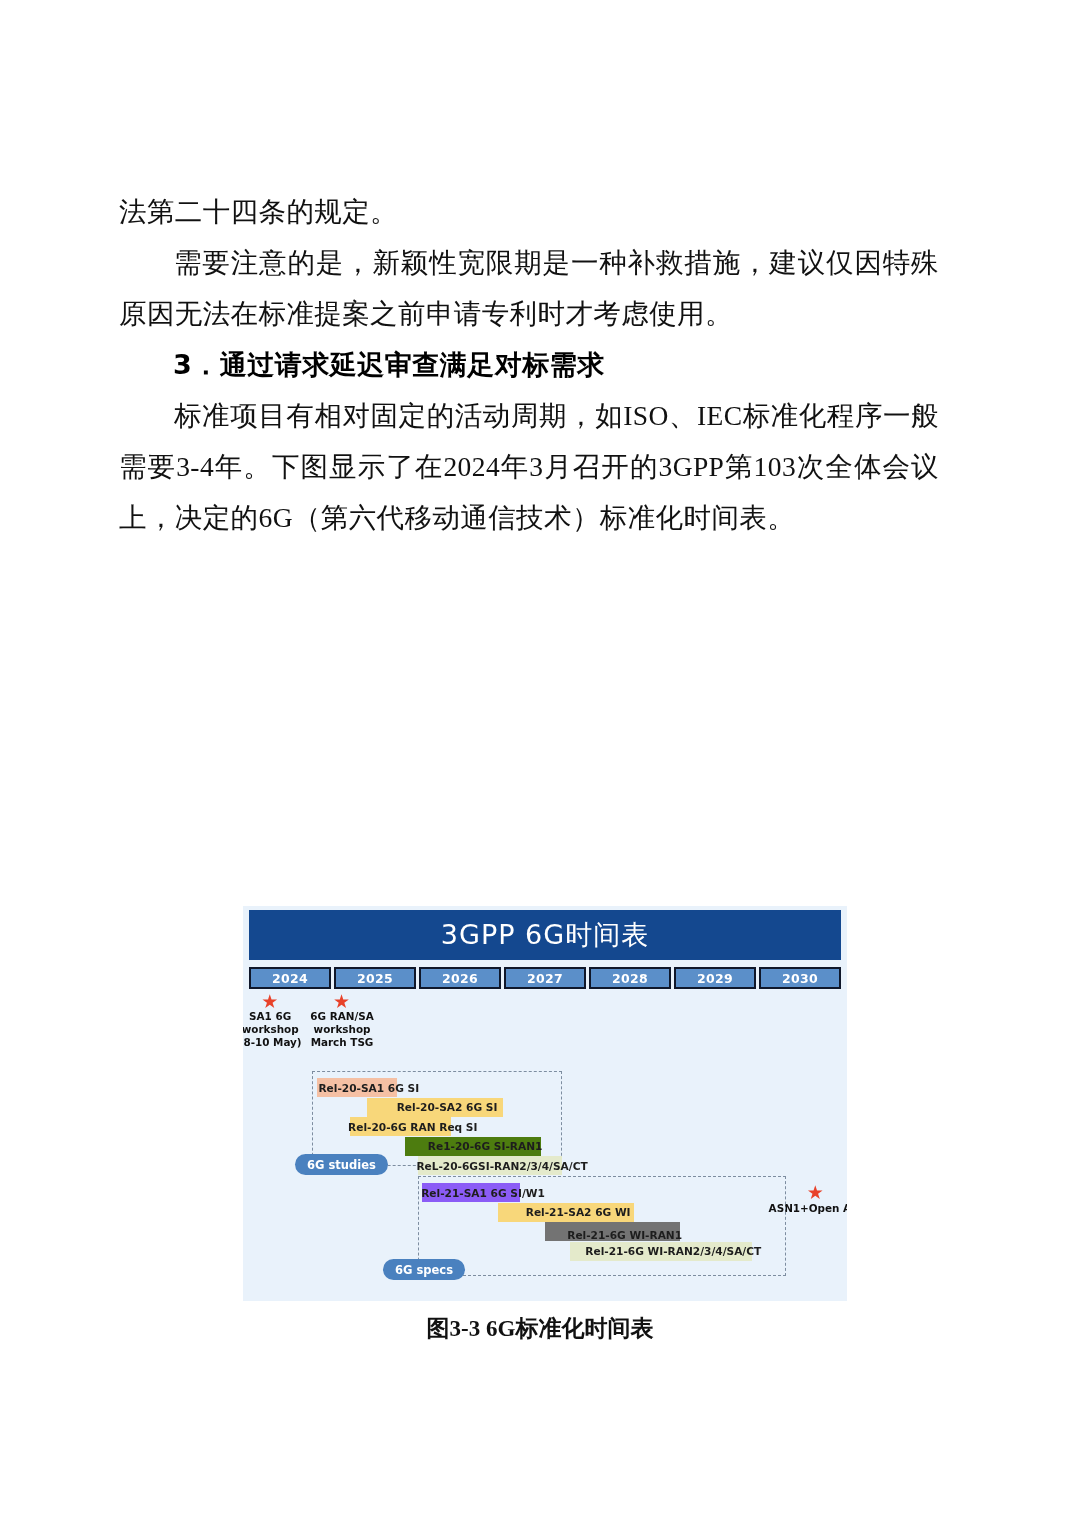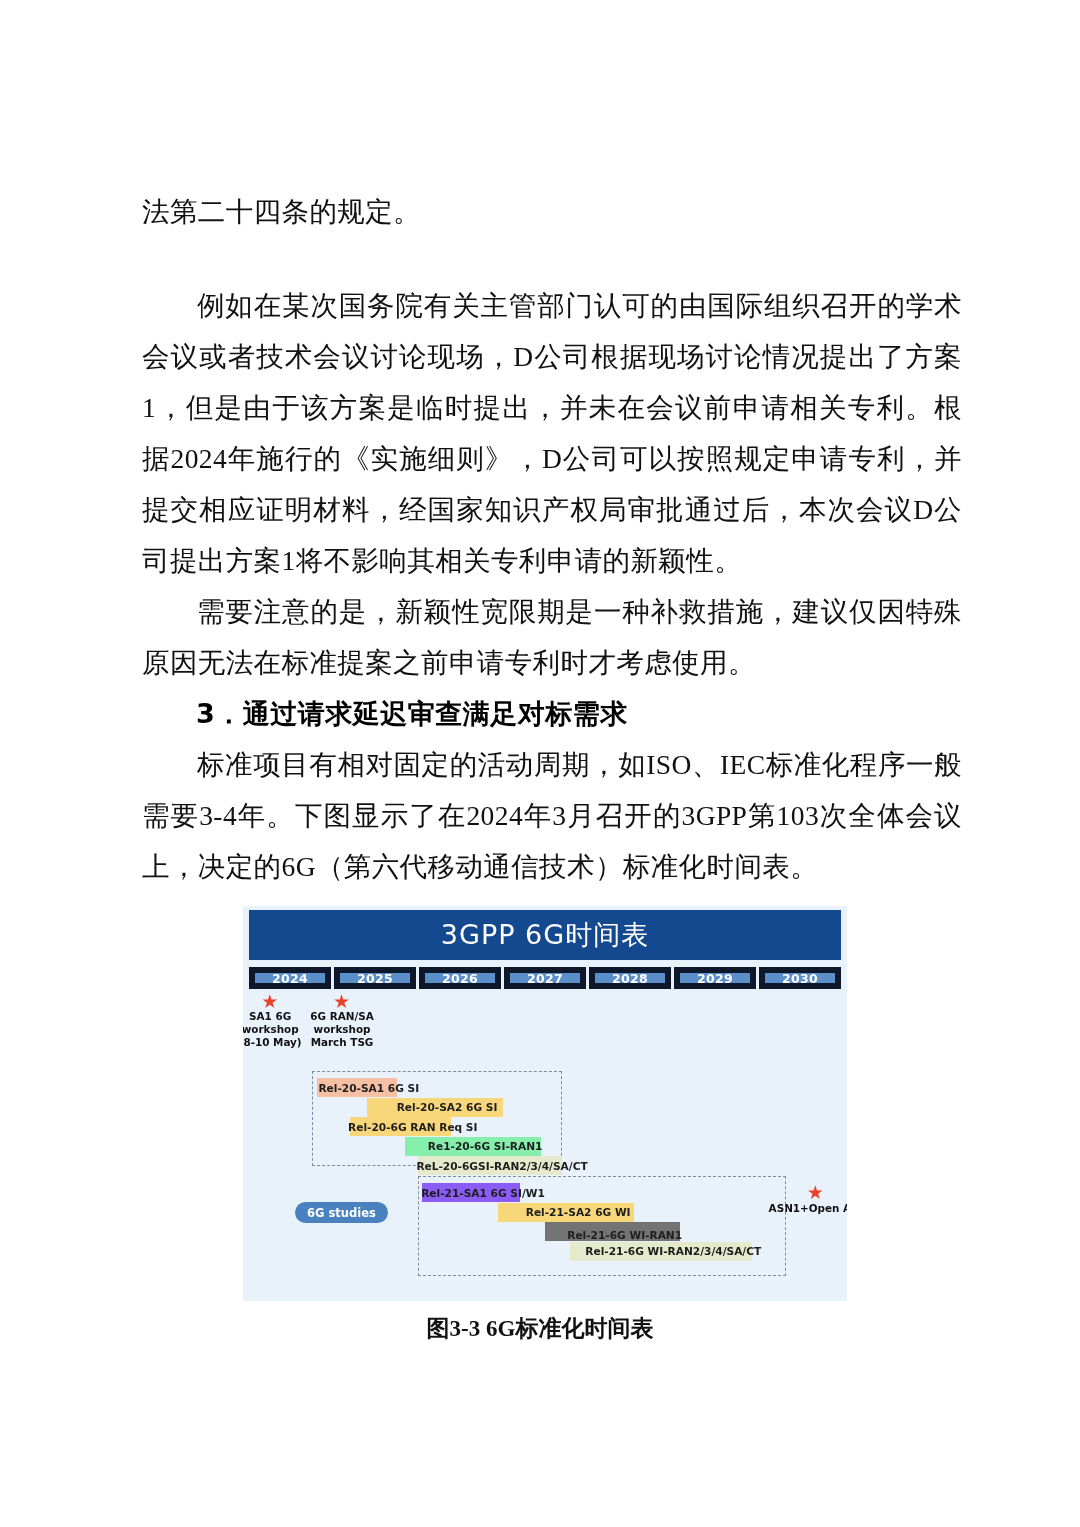--- a/index.html
+++ b/index.html
@@ -18,21 +18,21 @@
 
   .page {
     position: absolute;
     left: 0; top: 0;
     width: 1080px;
     height: 1527px;
   }
 
   .body-col {
     position: absolute;
-    left: 142px;
+    left: 119px;
     top: 186px;
     width: 820px;
   }
 
   p.para {
     margin: 0;
     font-size: 27.5px;
     line-height: 51px;
     letter-spacing: 0.4px;
     text-align: justify;
@@ -92,21 +92,21 @@
     position: absolute;
     left: 6px; top: 61px;
     width: 592px;
     height: 22px;
     display: flex;
     gap: 3px;
   }
   .year-cell {
     flex: 1 1 0;
     background: #5b8fc9;
-    border: 6px solid #0f172a;
+    border: 2px solid #0f172a;
     box-sizing: border-box;
     display: flex;
     align-items: center;
     justify-content: center;
   }
   .year-cell span {
     color: #ffffff;
     font-size: 12.5px;
     font-weight: bold;
     letter-spacing: 0.3px;
@@ -140,21 +140,20 @@
   
   .pill {
     position: absolute;
     height: 21px;
     background: #4a81bf;
     border-radius: 11px;
     display: flex;
     align-items: center;
     justify-content: flex-end;
     padding: 0 12px;
-    margin-top: 48px;
   }
   .pill span {
     color: #ffffff;
     font-size: 11.5px;
     font-weight: bold;
     white-space: nowrap;
   }
 
   
   .bar {
@@ -195,21 +194,20 @@
     letter-spacing: 2px;
   }
 </style>
 </head>
 <body>
 
 <div class="page">
 
   <div class="body-col">
     <p class="para">法第二十四条的规定。</p>
-    <p class="para indent gap-top">例如在某次国务院有关主管部门认可的由国际组织召开的学术会议或者技术会议讨论现场，D公司根据现场讨论情况提出了方案1，但是由于该方案是临时提出，并未在会议前申请相关专利。根据2024年施行的《实施细则》，D公司可以按照规定申请专利，并提交相应证明材料，经国家知识产权局审批通过后，本次会议D公司提出方案1将不影响其相关专利申请的新颖性。</p>
     <p class="para indent">需要注意的是，新颖性宽限期是一种补救措施，建议仅因特殊原因无法在标准提案之前申请专利时才考虑使用。</p>
     <h3 class="heading">3．通过请求延迟审查满足对标需求</h3>
     <p class="para indent">标准项目有相对固定的活动周期，如ISO、IEC标准化程序一般需要3-4年。下图显示了在2024年3月召开的3GPP第103次全体会议上，决定的6G（第六代移动通信技术）标准化时间表。</p>
   </div>
 
   <div class="figure-wrap">
     <div class="chart" id="chart">
 
       <div class="chart-title-bar">
         <span>3GPP  6G时间表</span>
@@ -253,21 +251,21 @@
           <div class="group-box" style="left: 69.4286px; top: 165px; width: 249.486px; height: 95px;"></div>
           <div class="bar" style="left: 73.6571px; top: 172px; width: 80.3429px; background: rgb(245, 192, 164);">
             <span>Rel-20-SA1 6G SI</span>
           </div>
           <div class="bar" style="left: 124.4px; top: 191.5px; width: 135.314px; background: rgb(248, 215, 122);">
             <span>Rel-20-SA2 6G SI</span>
           </div>
           <div class="bar" style="left: 107px; top: 211px; width: 101.486px; background: rgb(248, 215, 122); text-align: right;">
             <span>Rel-20-6G RAN Req SI</span>
           </div>
-          <div class="bar" style="left: 162.457px; top: 230.5px; width: 135.314px; background: #86efac;">
+          <div class="bar" style="left: 162.457px; top: 230.5px; width: 135.314px; background: #4d7c0f;">
             <span>Re1-20-6G SI-RAN1</span>
           </div>
           <div class="bar" style="left: 175.143px; top: 250px; width: 143.771px; background: rgb(228, 234, 203);">
             <span>ReL-20-6GSI-RAN2/3/4/SA/CT</span>
           </div>
           <div class="pill" style="left: 52px; top: 248px;">
             <span>6G studies</span>
           </div>
           <div class="group-box" style="left: 175.143px; top: 270px; width: 367.886px; height: 100px;"></div>
           <div class="bar" style="left: 179.371px; top: 277px; width: 97.2571px; background: #8b5cf6; text-align: right;">

